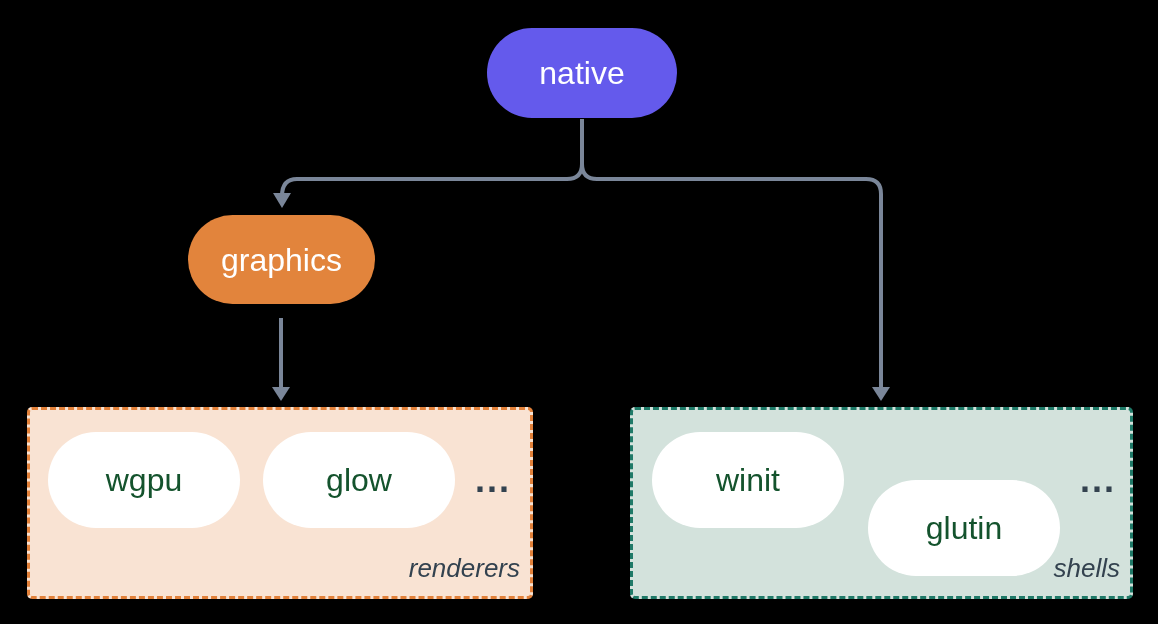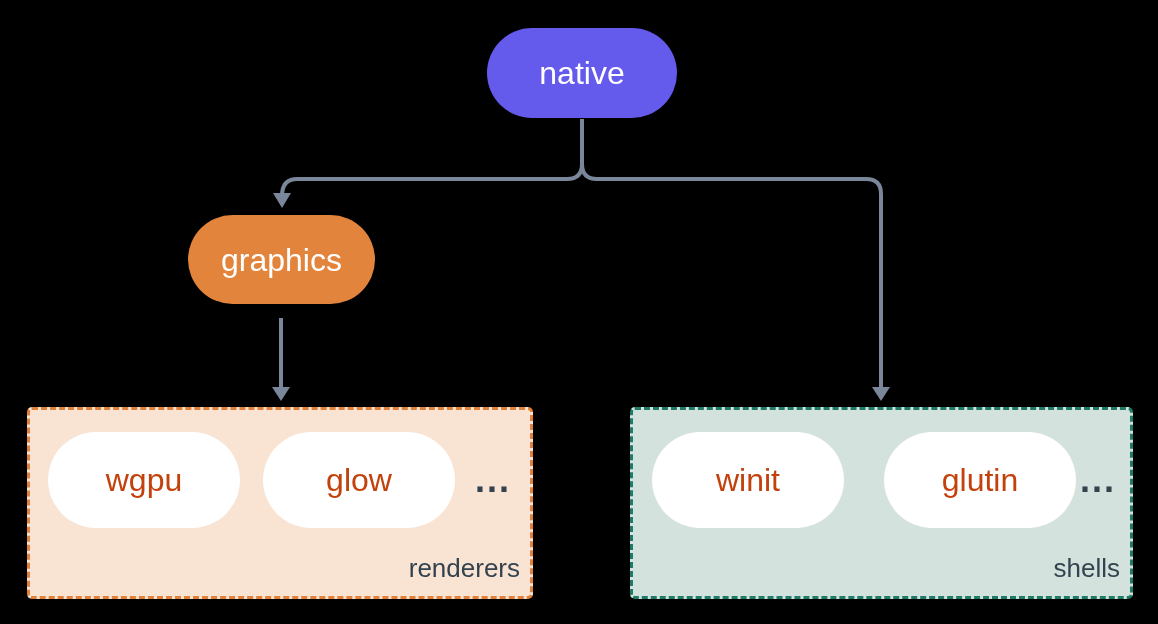--- a/index.html
+++ b/index.html
@@ -35,29 +35,29 @@
     top: 407px;
     height: 192px;
     border-radius: 5px;
     box-sizing: border-box;
   }
   #group-renderers { left: 27px;  width: 506px; background: #F9E3D3; border: 3px dashed #E2813A; }
   #group-shells    { left: 630px; width: 503px; background: #D3E2DC; border: 3px dashed #1F7A68; }
 
   .item-pill {
     background: #ffffff;
-    color: #c2410c;
+    color: #14532d;
     width: 192px;
     height: 96px;
     top: 22px;
   }
   #group-renderers .item-pill.first  { left: 18px; }
   #group-renderers .item-pill.second { left: 233px; }
   #group-shells    .item-pill.first  { left: 19px; }
-  #group-shells    .item-pill.second { left: 251px; }
+  #group-shells    .item-pill.second { left: 235px; margin-top: 48px; }
 
   .ellipsis {
     position: absolute;
     top: 22px;
     height: 96px;
     width: 60px;
     display: flex;
     align-items: center;
     justify-content: center;
     font-size: 36px;
@@ -67,20 +67,21 @@
   }
   #group-renderers .ellipsis { left: 433px; }
   #group-shells    .ellipsis { left: 435px; }
 
   .group-label {
     position: absolute;
     right: 10px;
     bottom: 12px;
     font-size: 26px;
     color: #33424F;
+    font-style: italic;
   }
 </style>
 </head>
 <body>
 
 <div id="canvas">
 
   <svg class="connectors" viewBox="0 0 1158 624" xmlns="http://www.w3.org/2000/svg">
 
     <path d="M582,119 L582,164 Q582,179 567,179 L297,179 Q282,179 282,196" fill="none" stroke="#7A8699" stroke-width="4"></path>

